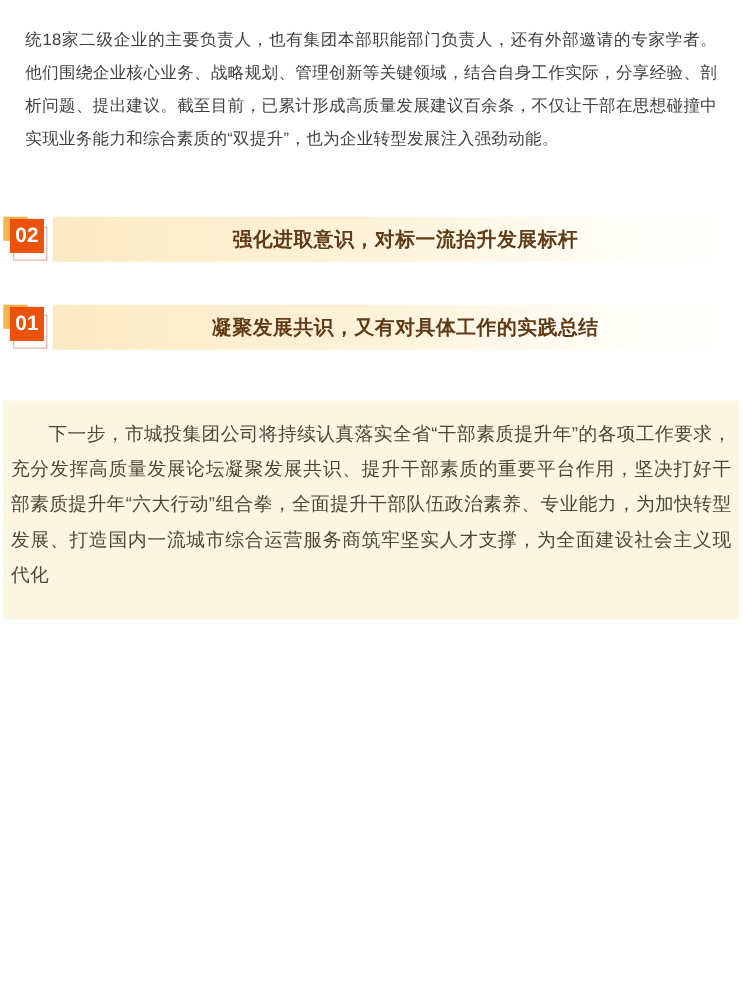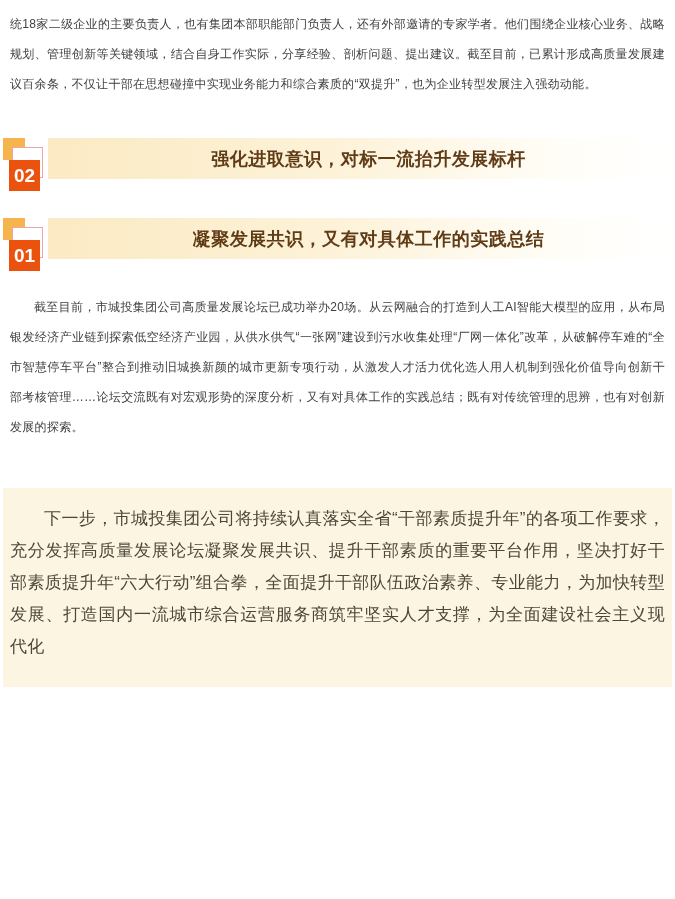--- a/index.html
+++ b/index.html
@@ -7,23 +7,23 @@
     position: relative;
     width: 675px;
     height: 899px;
     overflow: hidden;
     background: #ffffff;
     font-family: "Liberation Sans", "DejaVu Sans", sans-serif;
   }
 
   
   .body-para {
-    margin: 0;
-    padding: 0 10px;
-    font-size: 12px;
+    margin: 13px;
+    padding: 16px 10px;
+    font-size: 15px;
     line-height: 30px;
     letter-spacing: 0.3px;
     color: var(--body-text-color, #404040);
     text-align: justify;
     text-indent: 2em;
   }
   .intro-para { text-indent: 0; padding-top: 9px; }
   .section-body { margin-top: 33px; }
 
   
@@ -47,21 +47,21 @@
     width: 22px; height: 22px;
     background: var(--accent-amber, #f6b44d);
   }
   .badge-shadow {
     position: absolute; left: 12px; top: 9px;
     width: 31px; height: 31px; box-sizing: border-box;
     background: #ffffff;
     border: 1px solid var(--badge-outline-pink, #efa5a5);
   }
   .badge-num {
-    position: absolute; left: 9px; top: 22px;
+    position: absolute; left: 9px; top: 2px;
     width: 31px; height: 31px;
     background: var(--accent-orange, #ea520d);
     color: #ffffff;
     font-size: 19px; font-weight: bold;
     display: flex; align-items: center; justify-content: center;
   }
 
   
   .closing-block {
     margin: 46px 3px 0 3px;
@@ -97,19 +97,18 @@
 
   <div class="section-header">
     <div class="band">
       <span class="section-title">凝聚发展共识，又有对具体工作的实践总结</span>
     </div>
     <div class="badge-amber"></div>
     <div class="badge-shadow"></div>
     <div class="badge-num">01</div>
   </div>
 
-  <p class="body-para section-body">截至目前，市城投集团公司高质量发展论坛已成功举办20场。从云网融合的打造到人工AI智能大模型的应用，从布局银发经济产业链到探索低空经济产业园，从供水供气“一张网”建设到污水收集处理“厂网一体化”改革，从破解停车难的“全市智慧停车平台”整合到推动旧城换新颜的城市更新专项行动，从激发人才活力优化选人用人机制到强化价值导向创新干部考核管理……论坛交流既有对宏观形势的深度分析，又有对具体工作的实践总结；既有对传统管理的思辨，也有对创新发展的探索。</p>
 
   <div class="closing-block">
     <p class="closing-para">下一步，市城投集团公司将持续认真落实全省“干部素质提升年”的各项工作要求，充分发挥高质量发展论坛凝聚发展共识、提升干部素质的重要平台作用，坚决打好干部素质提升年“六大行动”组合拳，全面提升干部队伍政治素养、专业能力，为加快转型发展、打造国内一流城市综合运营服务商筑牢坚实人才支撑，为全面建设社会主义现代化</p>
   </div>
 
 </div>
 
 </body></html>

